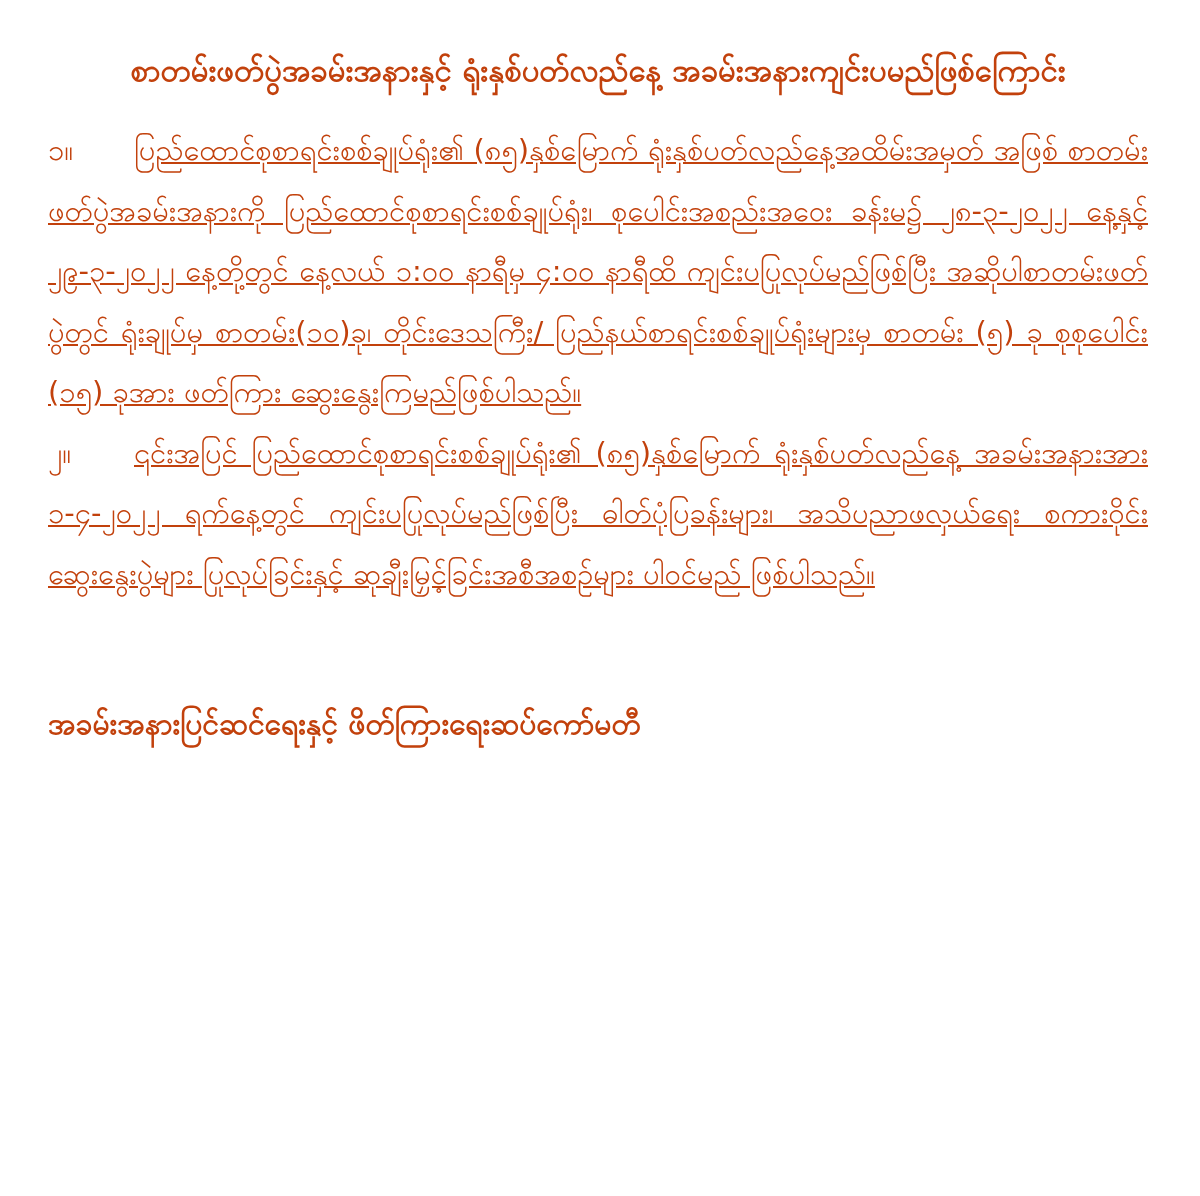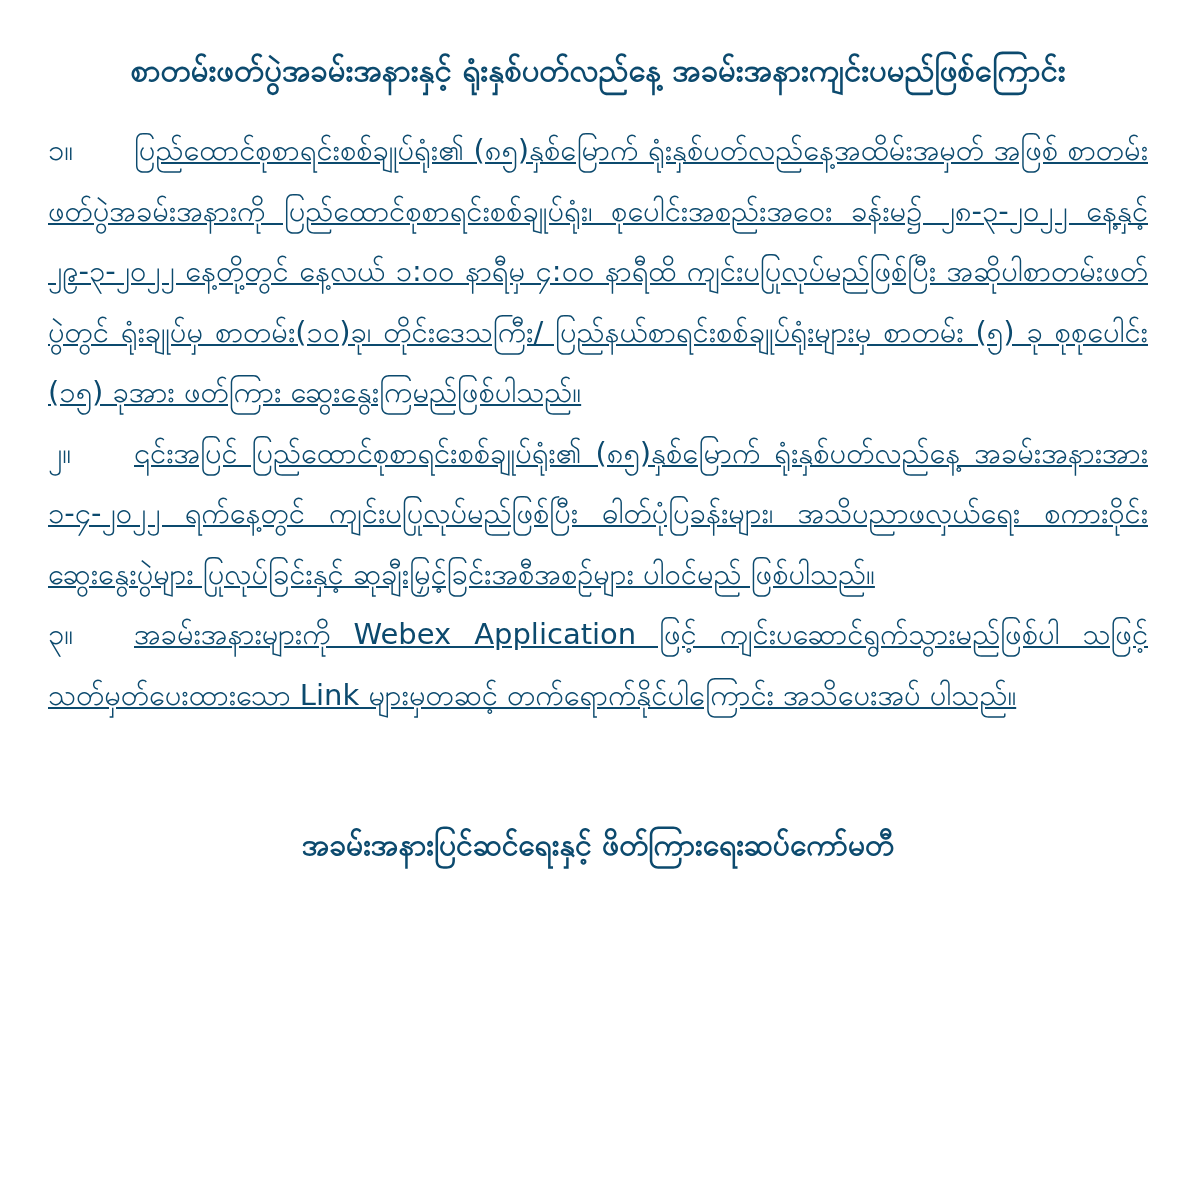--- a/index.html
+++ b/index.html
@@ -6,21 +6,21 @@
     margin: 0;
     padding: 0;
     background: #ffffff;
   }
   .page {
     position: relative;
     width: 1200px;
     height: 1196px;
     box-sizing: border-box;
     background: #ffffff;
-    color: #0c4a6e;
+    color: #c2410c;
     padding: 42px 52px 0 48px;
     font-family: "DejaVu Sans", "Liberation Sans", sans-serif;
     overflow: hidden;
   }
   .title {
     text-align: center;
     font-size: 31px;
     font-weight: 700;
     line-height: 56px;
     margin: 0 0 22px 0;
@@ -37,21 +37,21 @@
     text-align: justify;
     text-justify: inter-word;
     text-decoration: underline;
   }
   .para .num {
     display: inline-block;
     min-width: 86px;
   }
   .signature {
     margin-top: 92px;
-    text-align: center;
+    text-align: left;
     font-size: 30px;
     font-weight: 700;
     line-height: 56px;
   }
 </style>
 </head>
 <body>
 
 <div class="page">
 
@@ -59,20 +59,17 @@
     <span class="title-line">စာတမ်းဖတ်ပွဲအခမ်းအနားနှင့် ရုံးနှစ်ပတ်လည်နေ့ အခမ်းအနားကျင်းပမည်ဖြစ်ကြောင်း</span>
   </h1>
 
   <div class="body-text">
     <p class="para">
       <span class="num">၁။</span><span>ပြည်ထောင်စုစာရင်းစစ်ချုပ်ရုံး၏ (၈၅)နှစ်မြောက် ရုံးနှစ်ပတ်လည်နေ့အထိမ်းအမှတ် အဖြစ် စာတမ်းဖတ်ပွဲအခမ်းအနားကို ပြည်ထောင်စုစာရင်းစစ်ချုပ်ရုံး၊ စုပေါင်းအစည်းအဝေး ခန်းမ၌ ၂၈-၃-၂၀၂၂ နေ့နှင့် ၂၉-၃-၂၀၂၂ နေ့တို့တွင် နေ့လယ် ၁:၀၀ နာရီမှ ၄:၀၀ နာရီထိ ကျင်းပပြုလုပ်မည်ဖြစ်ပြီး အဆိုပါစာတမ်းဖတ်ပွဲတွင် ရုံးချုပ်မှ စာတမ်း(၁၀)ခု၊ တိုင်းဒေသကြီး/ ပြည်နယ်စာရင်းစစ်ချုပ်ရုံးများမှ စာတမ်း (၅) ခု စုစုပေါင်း (၁၅) ခုအား ဖတ်ကြား ဆွေးနွေးကြမည်ဖြစ်ပါသည်။</span>
     </p>
     <p class="para">
       <span class="num">၂။</span><span>၎င်းအပြင် ပြည်ထောင်စုစာရင်းစစ်ချုပ်ရုံး၏ (၈၅)နှစ်မြောက် ရုံးနှစ်ပတ်လည်နေ့ အခမ်းအနားအား ၁-၄-၂၀၂၂ ရက်နေ့တွင် ကျင်းပပြုလုပ်မည်ဖြစ်ပြီး ဓါတ်ပုံပြခန်းများ၊ အသိပညာဖလှယ်ရေး စကားဝိုင်းဆွေးနွေးပွဲများ ပြုလုပ်ခြင်းနှင့် ဆုချီးမြှင့်ခြင်းအစီအစဉ်များ ပါဝင်မည် ဖြစ်ပါသည်။</span>
     </p>
-    <p class="para">
-      <span class="num">၃။</span><span>အခမ်းအနားများကို Webex Application ဖြင့် ကျင်းပဆောင်ရွက်သွားမည်ဖြစ်ပါ သဖြင့် သတ်မှတ်ပေးထားသော Link များမှတဆင့် တက်ရောက်နိုင်ပါကြောင်း အသိပေးအပ် ပါသည်။</span>
-    </p>
   </div>
 
   <div class="signature">အခမ်းအနားပြင်ဆင်ရေးနှင့် ဖိတ်ကြားရေးဆပ်ကော်မတီ</div>
 
 </div>
 
 </body></html>

